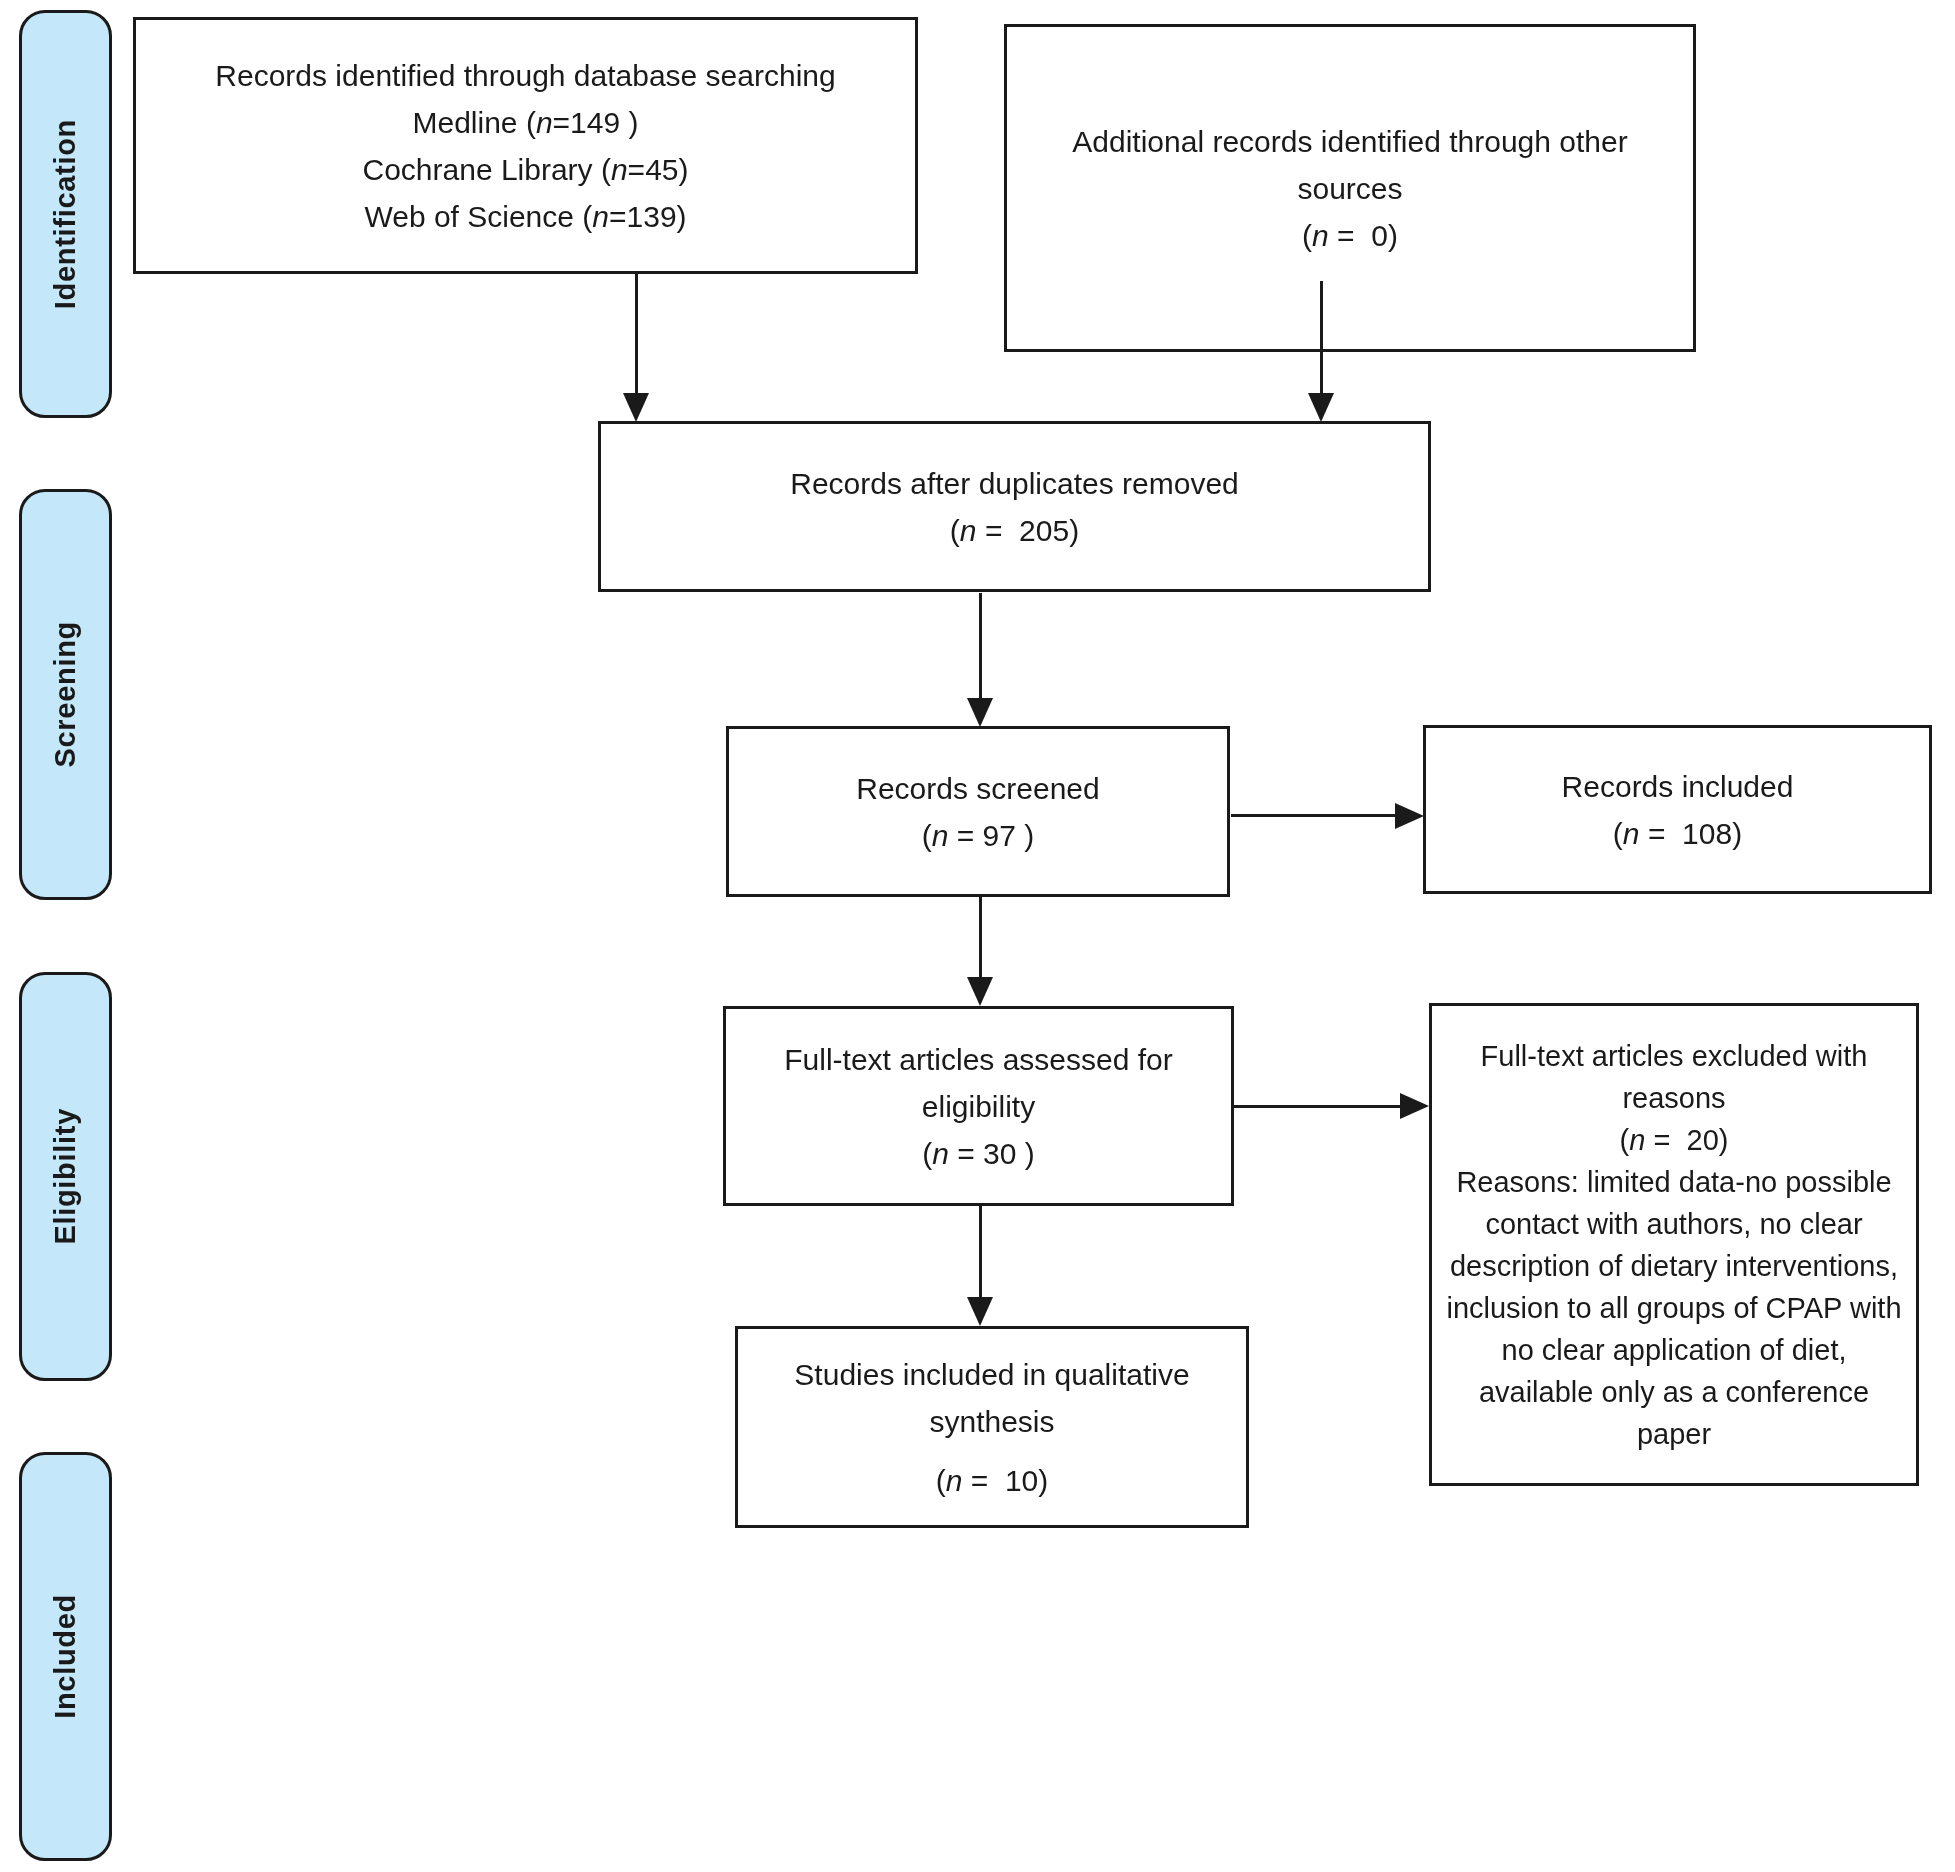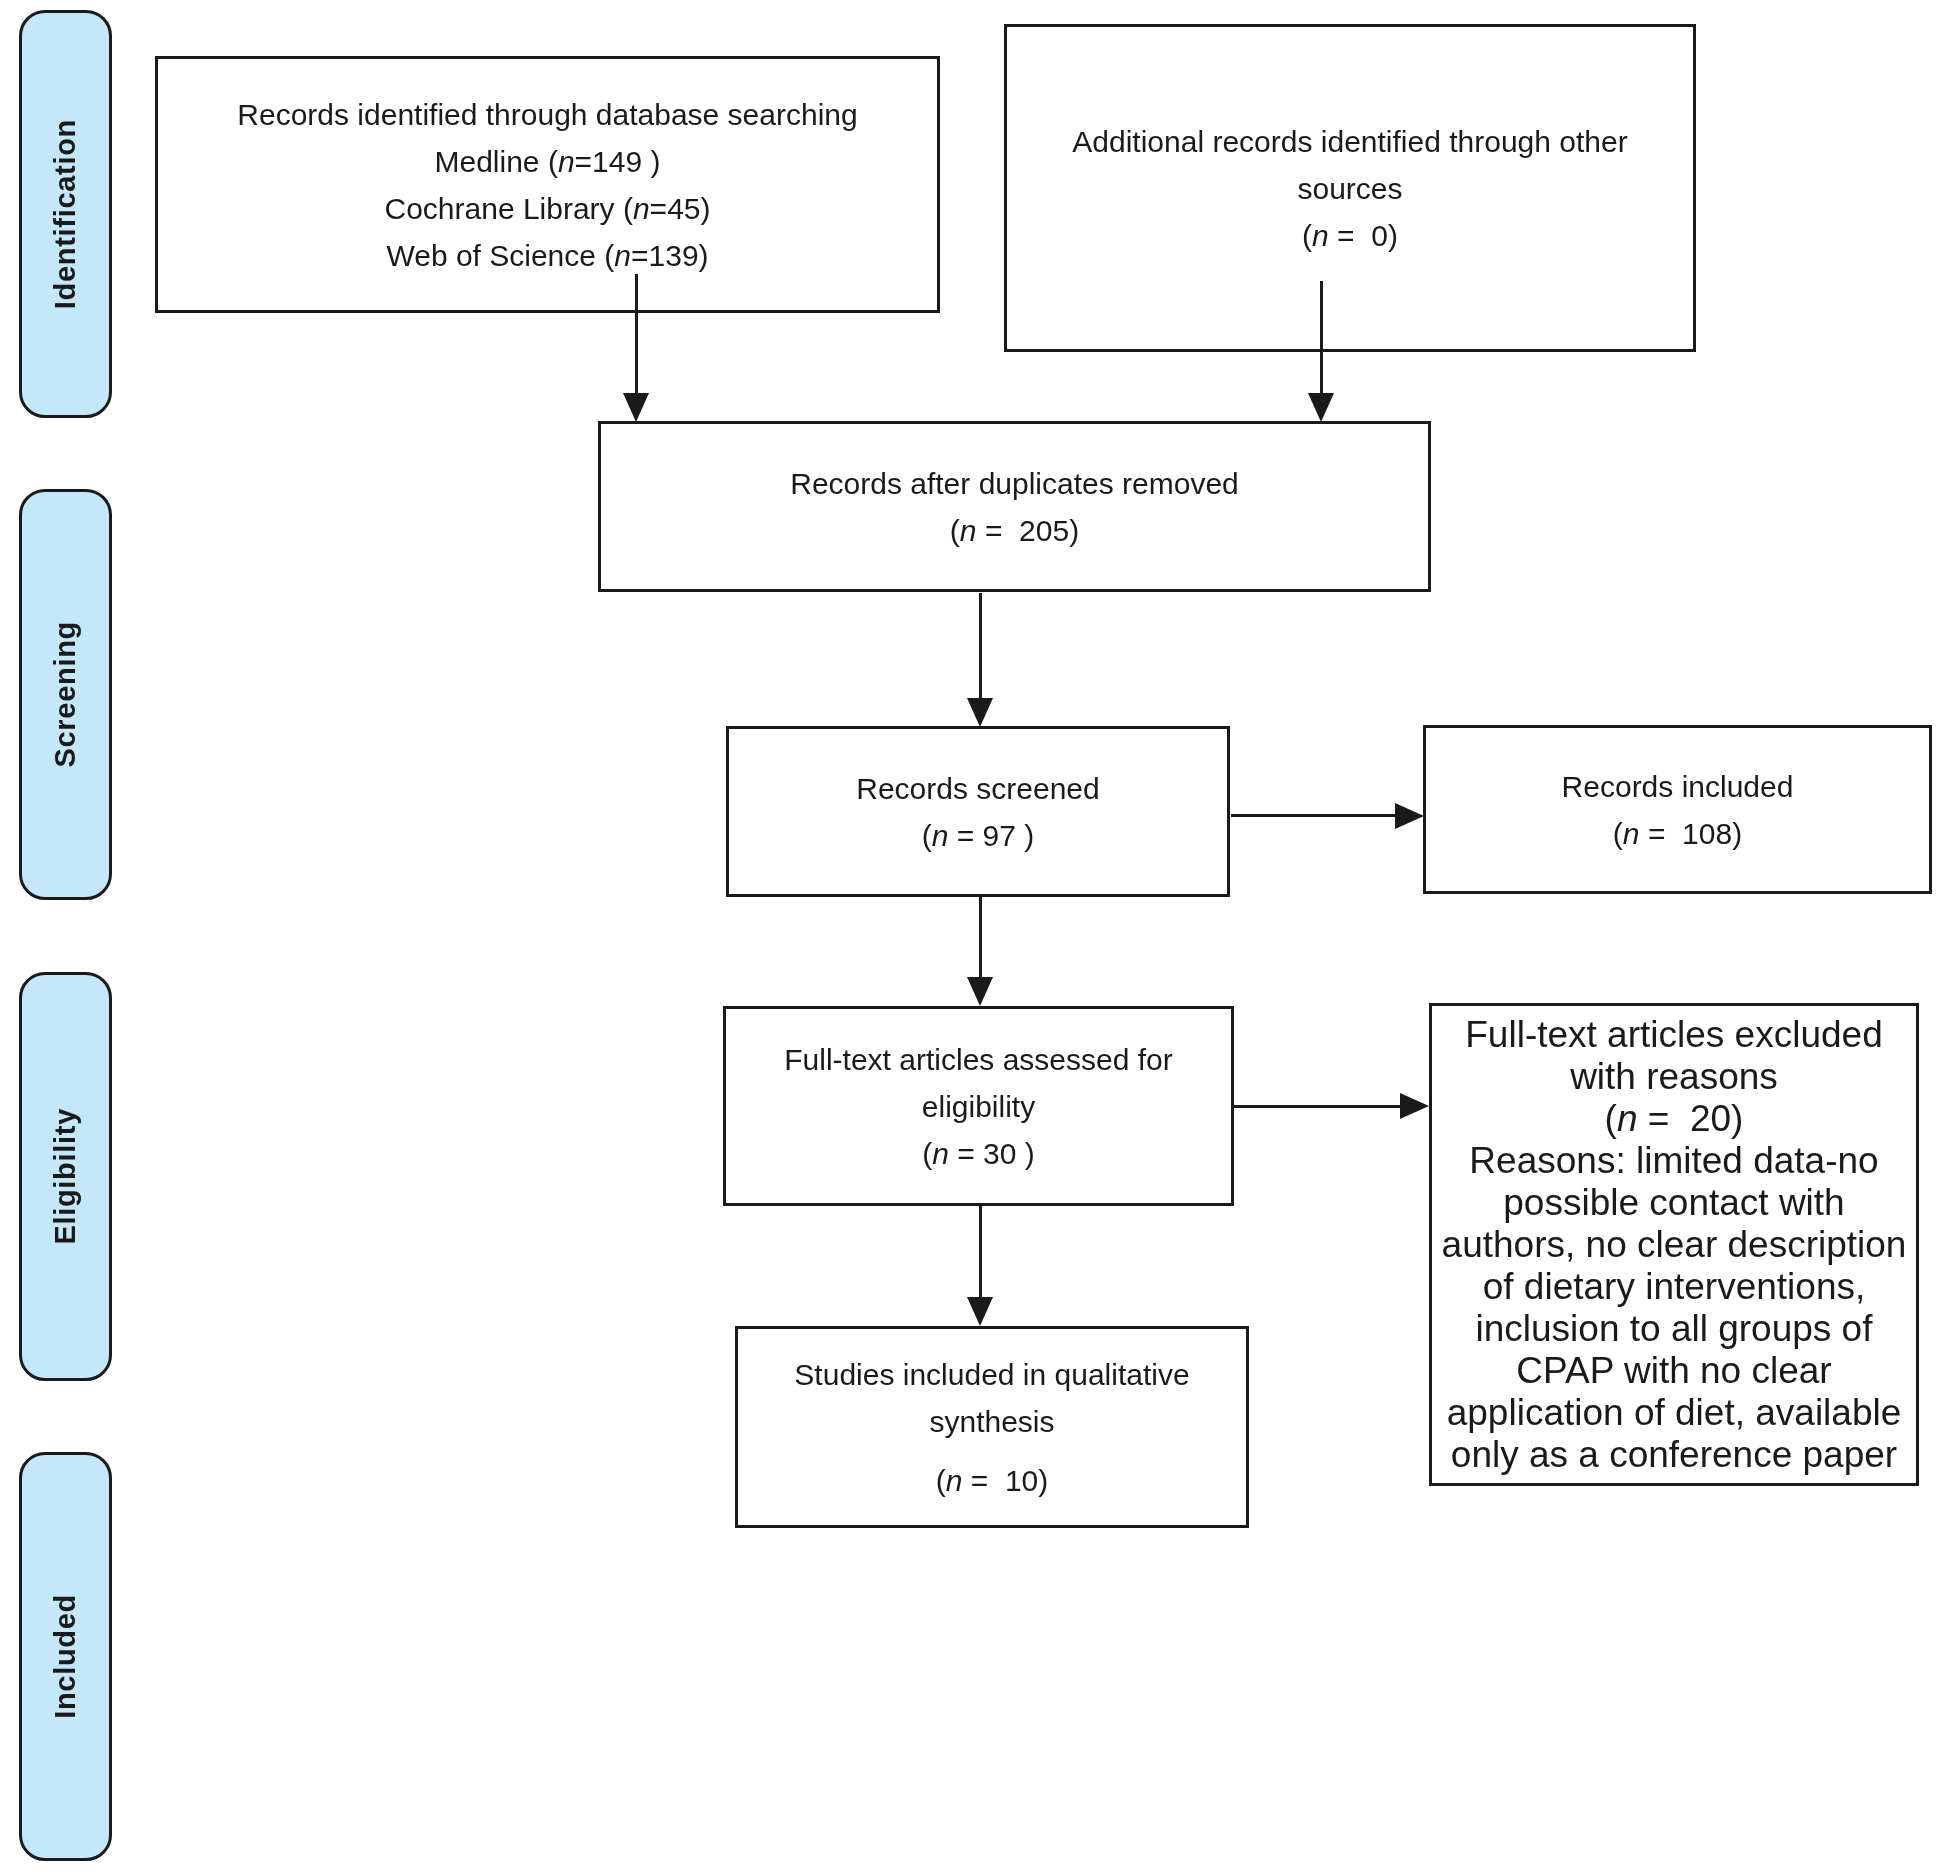--- a/index.html
+++ b/index.html
@@ -56,26 +56,26 @@
     text-align: center;
     padding: 6.9px 16.4px;
     color: #1a1a1a;
   }
   .fbox .line {
     font-size: 30px;
     line-height: 47px;
     white-space: pre-wrap;
   }
   #box-ft-excluded .line {
-    font-size: 37px;
+    font-size: 29px;
     line-height: 42px;
   }
   .fbox .line i { font-style: italic; }
 
-  #box-identified  { left: 155px;  top: 17px;   width: 785px; height: 257px; margin-top: 39px; }
+  #box-identified  { left: 133px;  top: 17px;   width: 785px; height: 257px; }
   #box-additional  { left: 1004px; top: 24px;   width: 692px; height: 328px; }
   #box-dedup       { left: 598px;  top: 421px;  width: 833px; height: 171px; }
   #box-screened    { left: 726px; top: 726px; width: 504px;  height: 171px; }
   #box-excluded    { left: 1423px; top: 725px; width: 509px;  height: 169px; }
   #box-assessed    { left: 723px; top: 1006px; width: 511px;  height: 200px; }
   #box-ft-excluded { left: 1429px; top: 1003px; width: 490px;  height: 483px; padding: 11px 9.6px; }
   #box-included    { left: 735px; top: 1326px; width: 514px;  height: 202px; gap: 12px; }
 
   
   .vline { position: absolute; width: 2.7px; background: #1a1a1a; }

